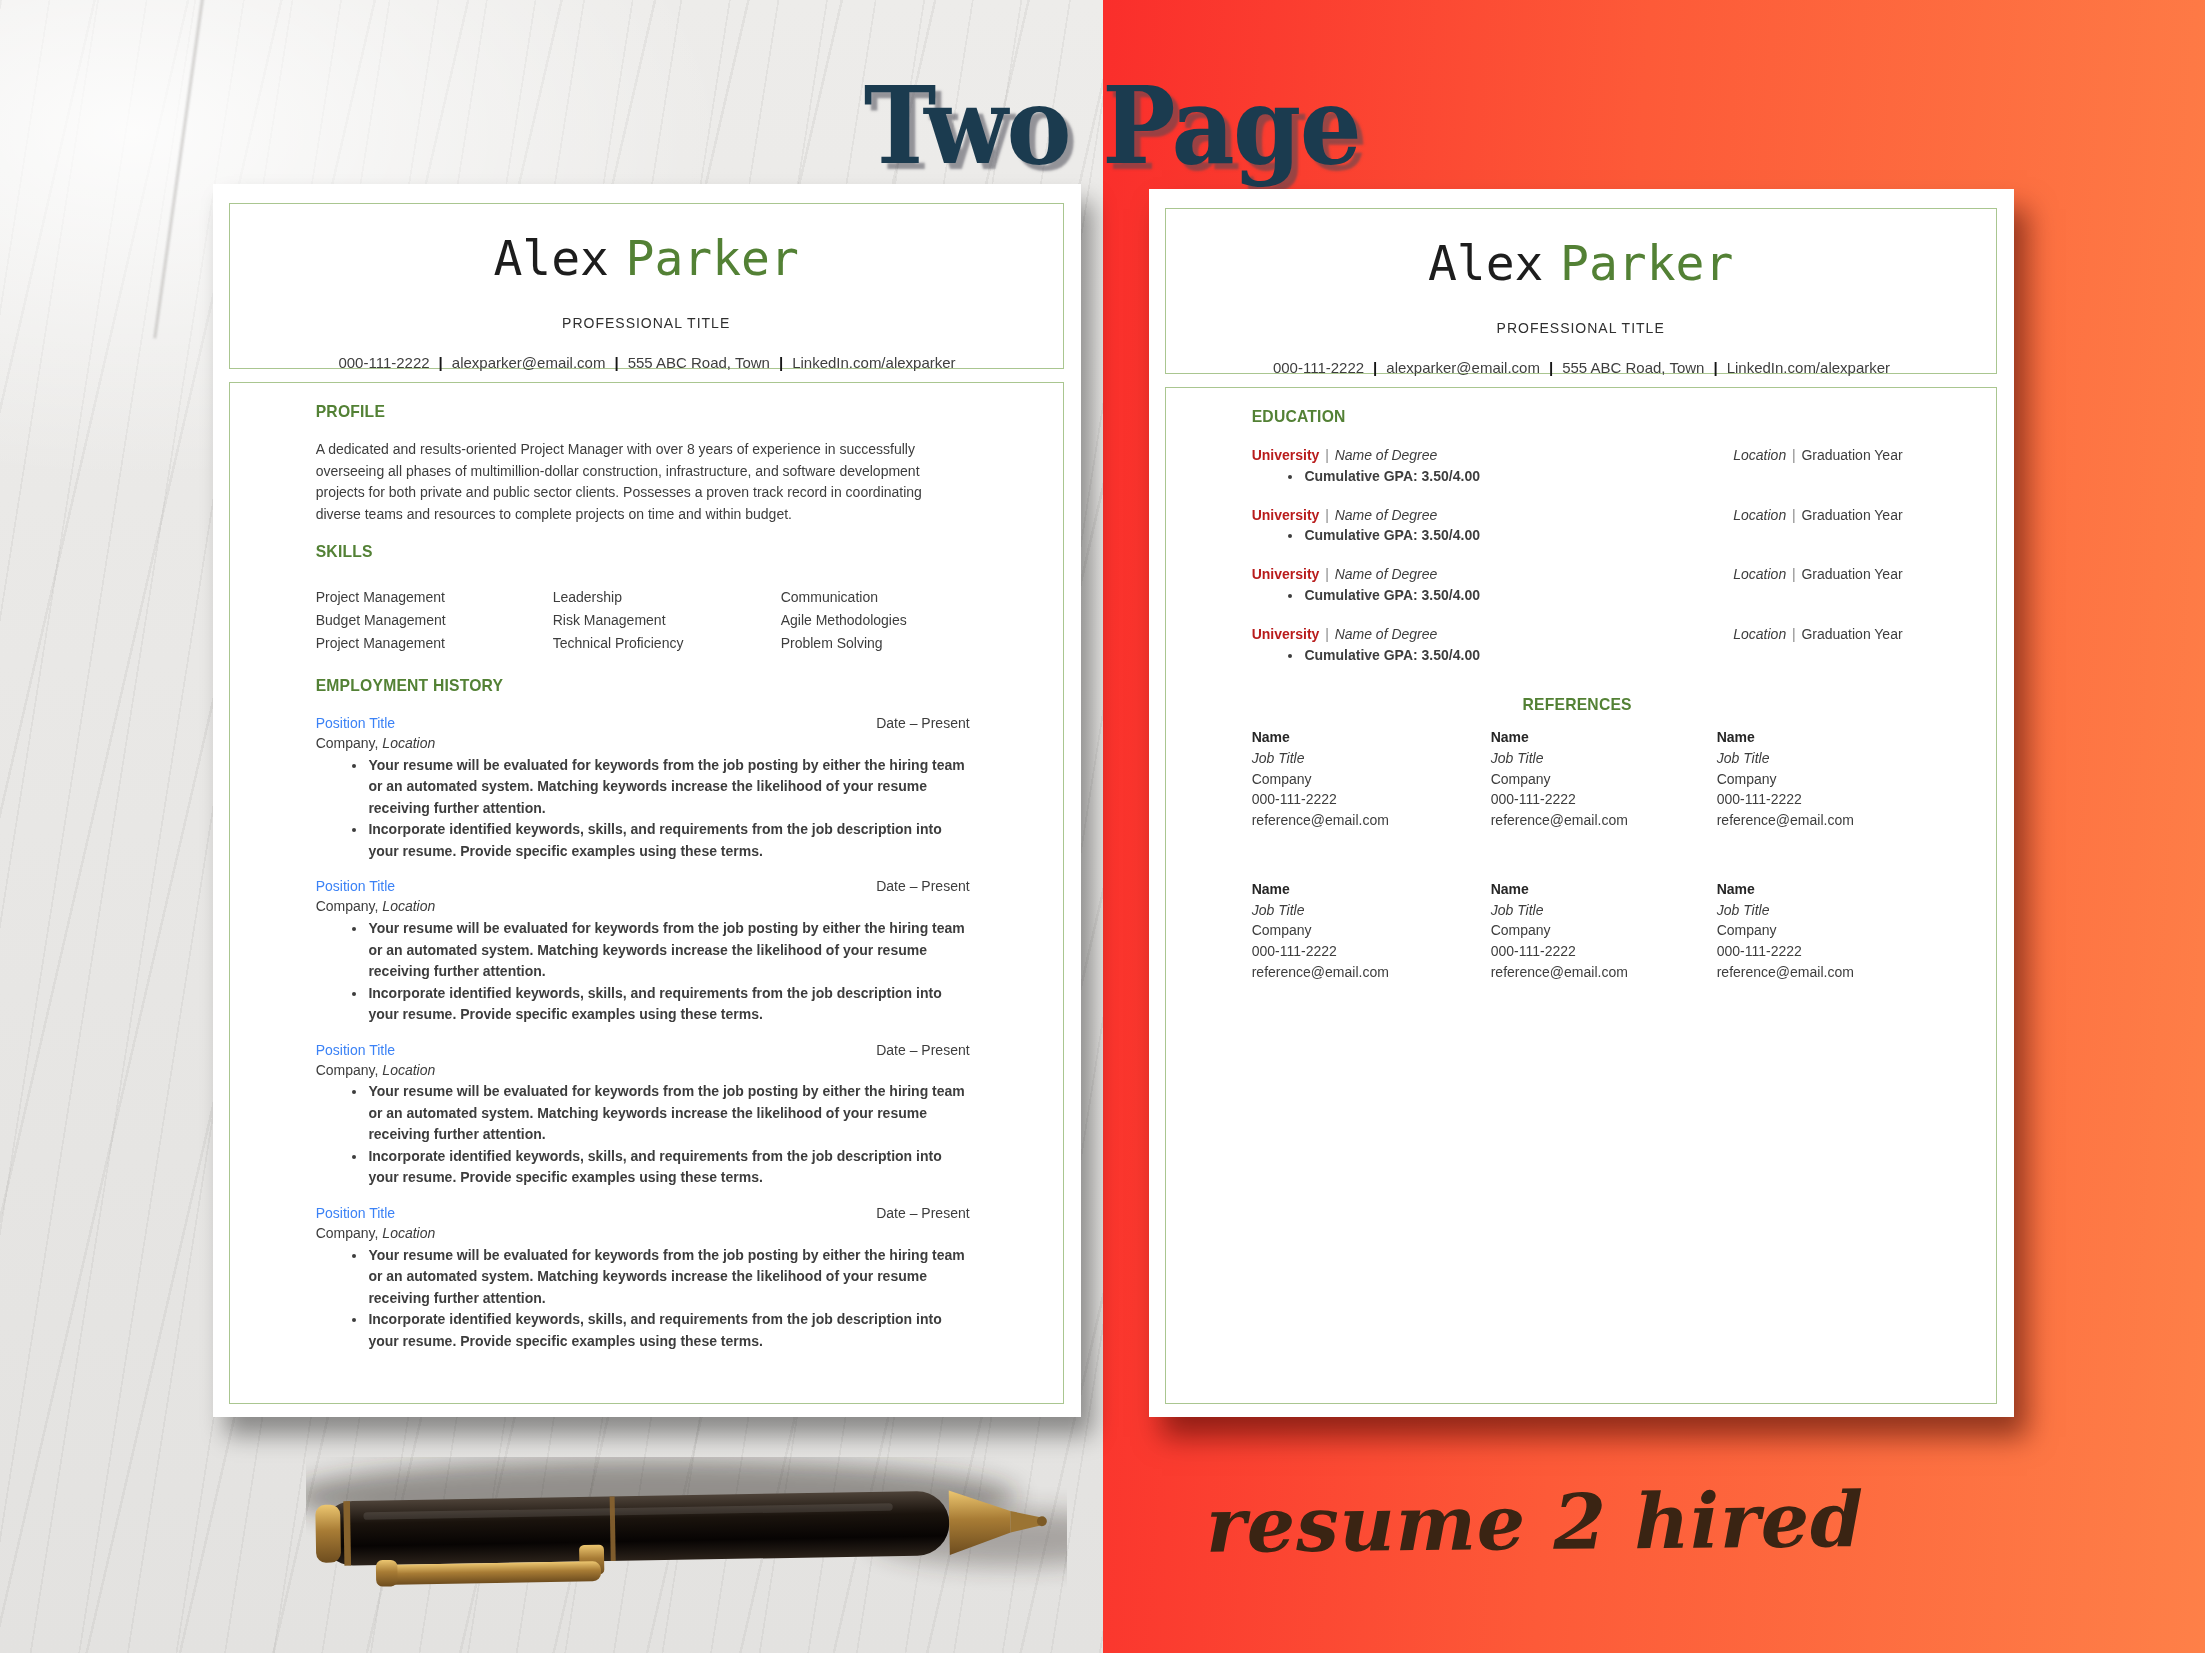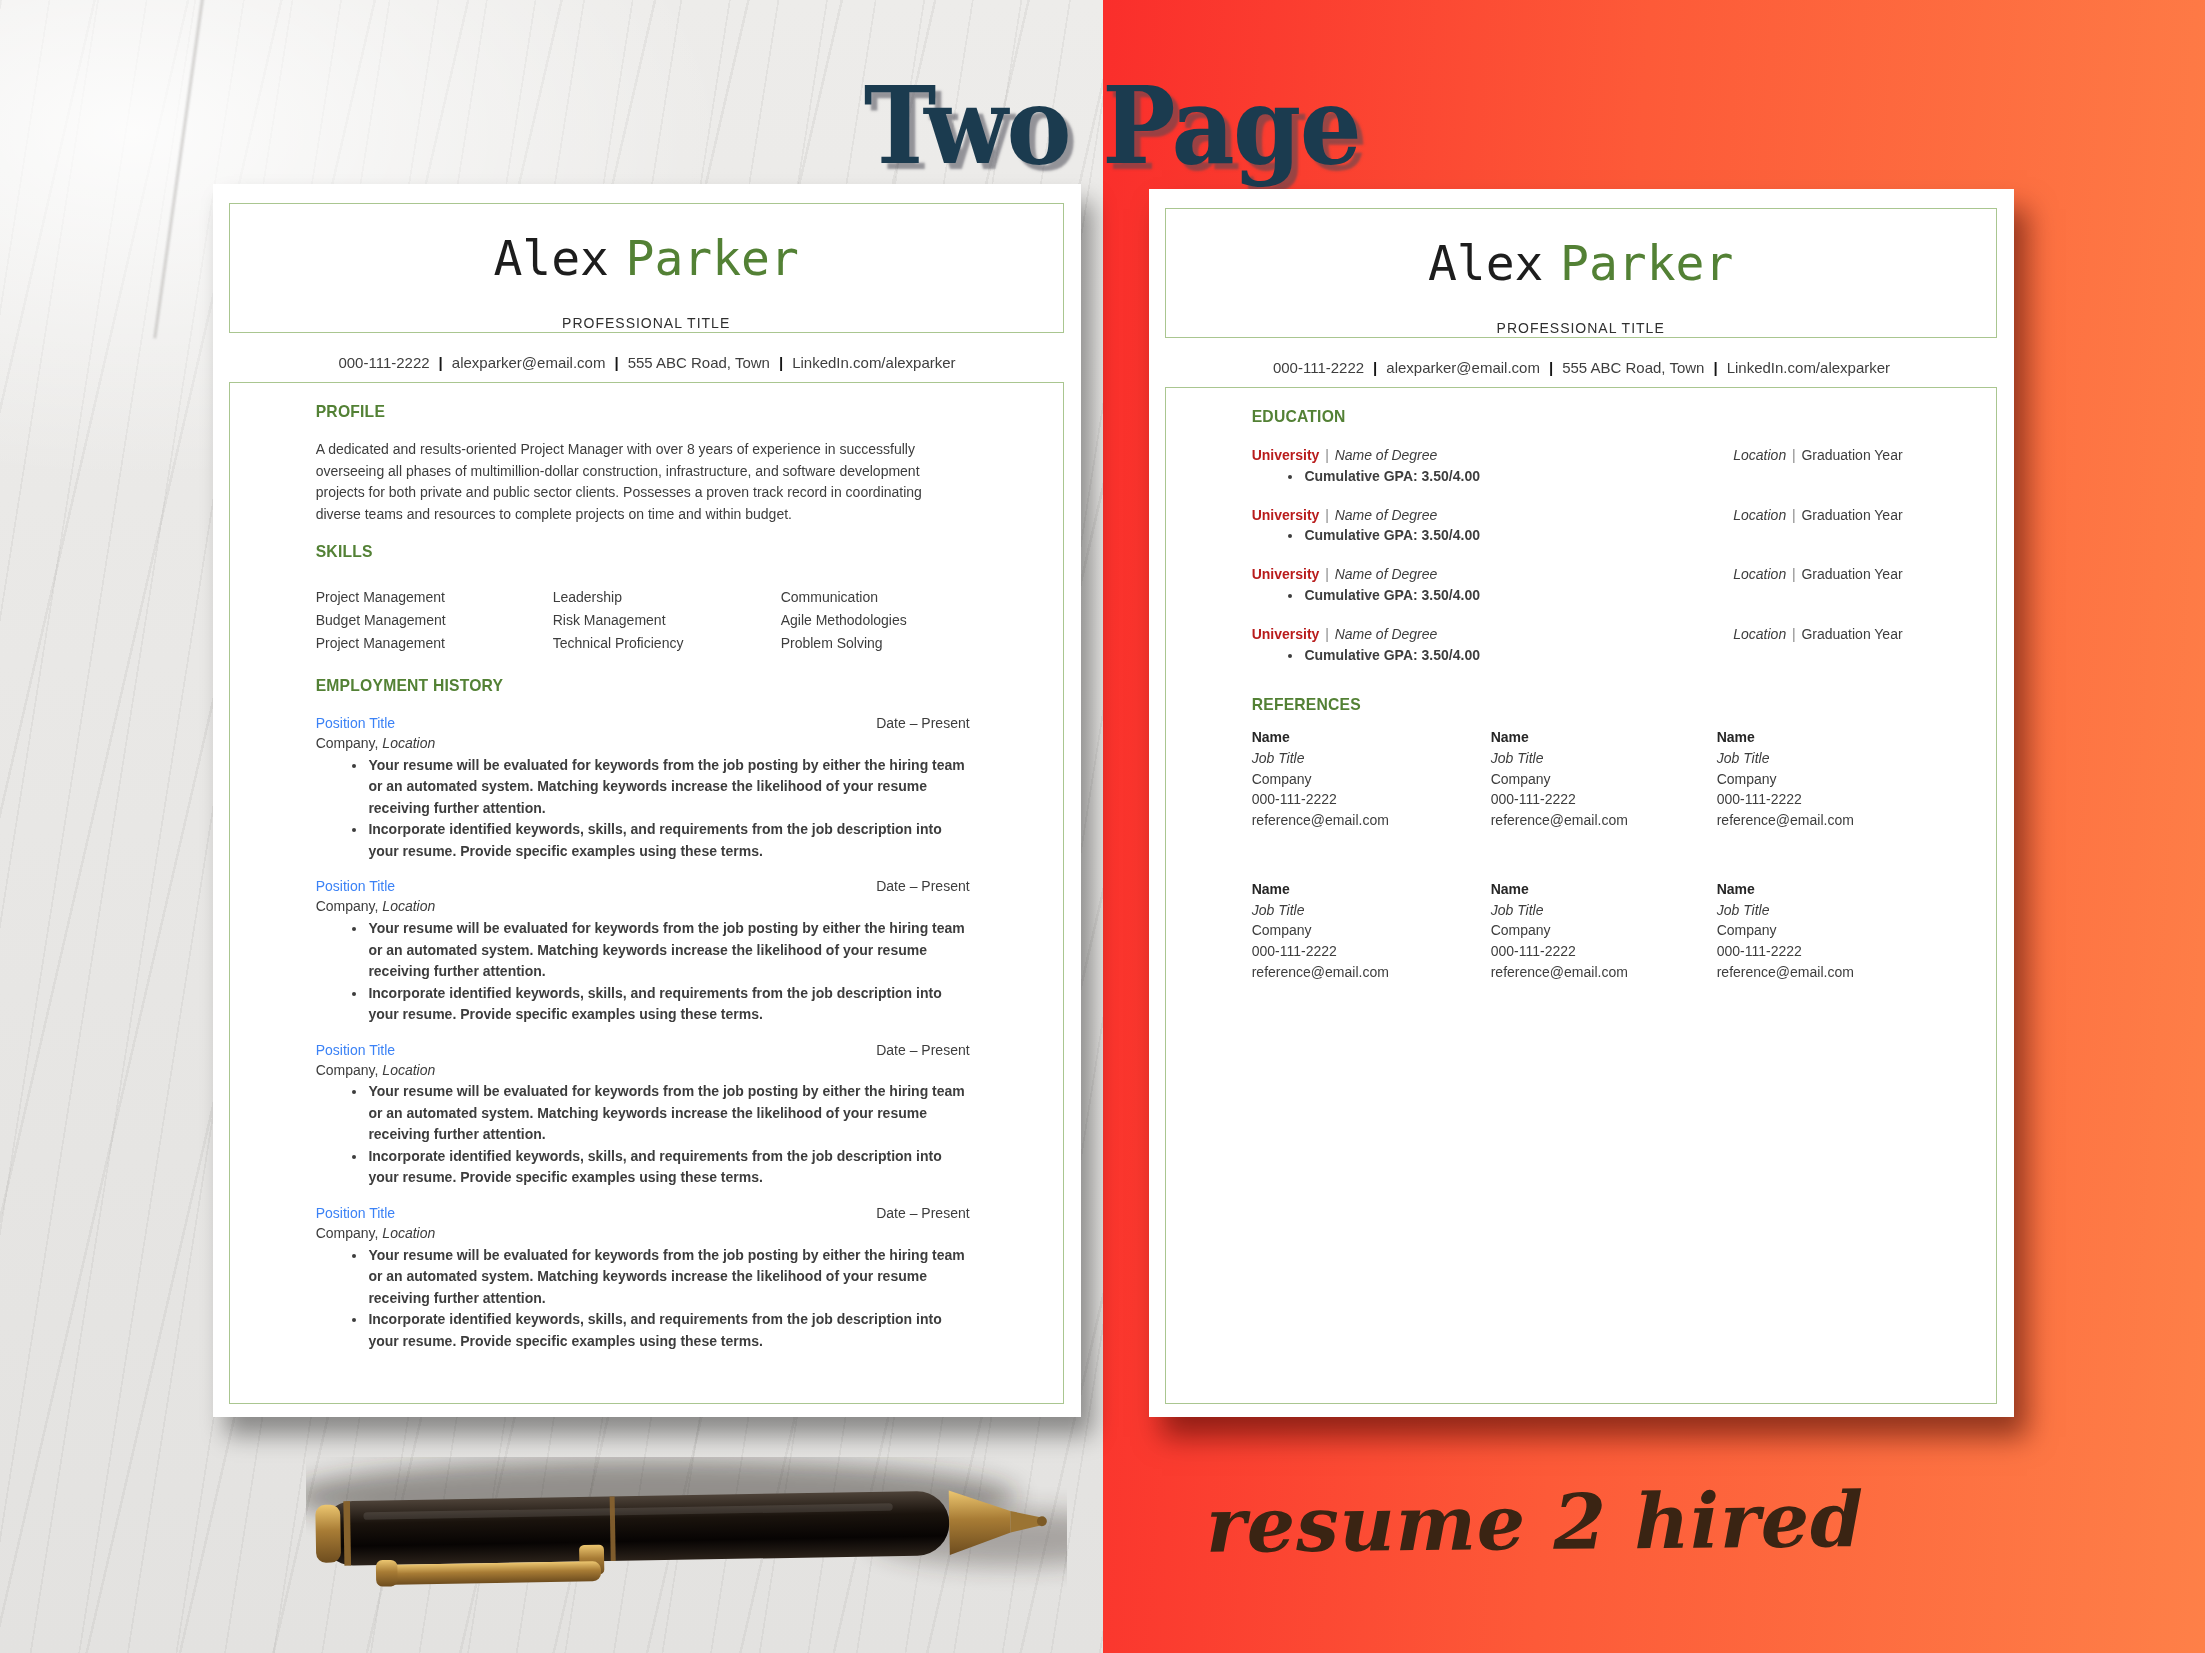--- a/index.html
+++ b/index.html
@@ -22,21 +22,21 @@
   .big-title{position:absolute;left:1112px;top:63px;transform:translateX(-50%) scaleX(.92);
     transform-origin:center top;white-space:nowrap;
     font-family:"DejaVu Serif",serif;font-weight:bold;font-size:106px;letter-spacing:-1.7px;
     color:#1b3b4f;text-shadow:6.6px 5.8px 2.5px rgba(75,75,85,.55);}
 
   
   .page{position:absolute;background:#ffffff;}
   .page1{left:213px;top:184px;width:868px;height:1233px;box-shadow:11.6px 18px 23px rgba(0,0,0,.40);}
   .page2{left:1149px;top:189px;width:865px;height:1228px;box-shadow:13.2px 20px 26.5px rgba(60,5,0,.55);}
 
-  .header-box{position:absolute;left:15.7px;right:17.4px;top:19px;height:130px;
+  .header-box{position:absolute;left:15.7px;right:17.4px;top:19px;height:166px;
     border:1.7px solid #aac690;display:flex;flex-direction:column;align-items:center;box-sizing:border-box;padding-top:30px;}
   .name{font-family:"DejaVu Sans Mono","Liberation Mono",monospace;font-size:48px;line-height:1;color:#1d1d1d;}
   .name .last{color:#538135;margin-left:16.5px;}
   .prof-title{margin-top:33px;font-size:14px;letter-spacing:1px;color:#2f2f2f;}
 
   .contact{position:absolute;left:0;right:0;top:170px;text-align:center;font-size:15px;color:#3e3e3e;}
   .contact .sep{font-weight:bold;color:#161616;margin:0 9px;}
 
   .content-box{position:absolute;left:15.7px;right:17.4px;top:198px;bottom:13.2px;
     border:1.7px solid #aac690;box-sizing:border-box;padding:18px 93px 0 86px;overflow:hidden;}
@@ -59,21 +59,21 @@
   .it{font-style:italic;}
   ul.bullets{margin:1.7px 0 0;padding-left:51px;}
   ul.bullets li{padding-left:1.7px;line-height:21.5px;font-weight:bold;}
 
   
   .edu{margin-top:17.4px;}
   .edu-line{display:flex;justify-content:space-between;line-height:20px;}
   .edu-left b{color:#b91c1c;}
   .sep2{color:#8a8a8a;margin:0 5.8px;}
   ul.gpa{margin-top:0.8px;}
-  .references-heading{margin-top:28px;}
+  .references-heading{margin-top:28px;text-align:center;}
   .ref-grid{margin-top:11.6px;display:grid;grid-template-columns:239px 226px 1fr;row-gap:48px;}
   .ref div{line-height:20.7px;}
   .ref-name{font-weight:bold;color:#262626;}
   .ref-job{font-style:italic;}
 
   
   .pen{position:absolute;left:306px;top:1457px;}
   .brand{position:absolute;left:1206px;top:1478px;white-space:nowrap;
     font-family:"DejaVu Serif",serif;font-style:italic;font-weight:bold;
     font-size:76px;letter-spacing:0.8px;color:#3a2413;transform:rotate(-.5deg);}

